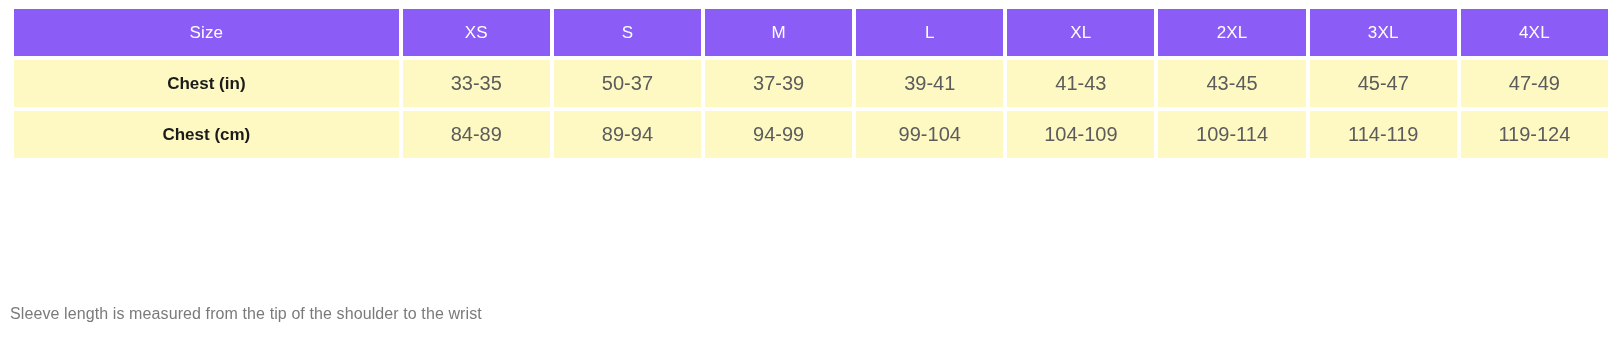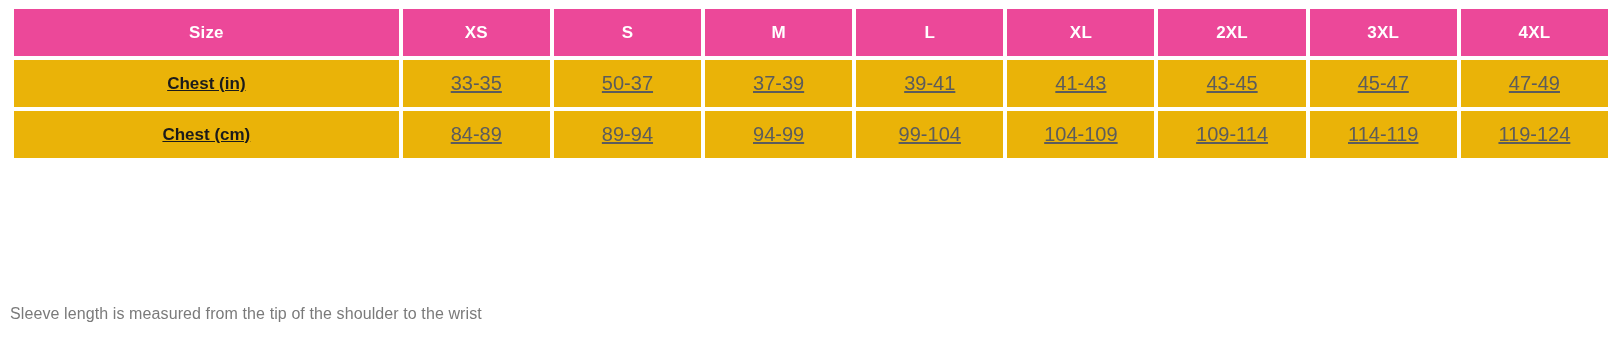--- a/index.html
+++ b/index.html
@@ -40,33 +40,32 @@
     padding: 0;
     margin: 0;
     text-align: center;
     vertical-align: middle;
     height: 47px;
     box-sizing: border-box;
   }
 
   
   thead th {
-    background: #ec4899;
+    background: #8b5cf6;
     color: #ffffff;
     font-size: 17px;
-    font-weight: bold;
+    font-weight: normal;
     letter-spacing: 0.2px;
     height: 48px;
   }
 
   
   tbody td {
-    background: #eab308;
+    background: #fef9c3;
     height: 50px;
-    text-decoration: underline;
   }
 
   td.row-label {
     color: #1b1b1b;
     font-size: 17px;
     font-weight: bold;
   }
 
   td.value-cell {
     color: #5c5c5c;

